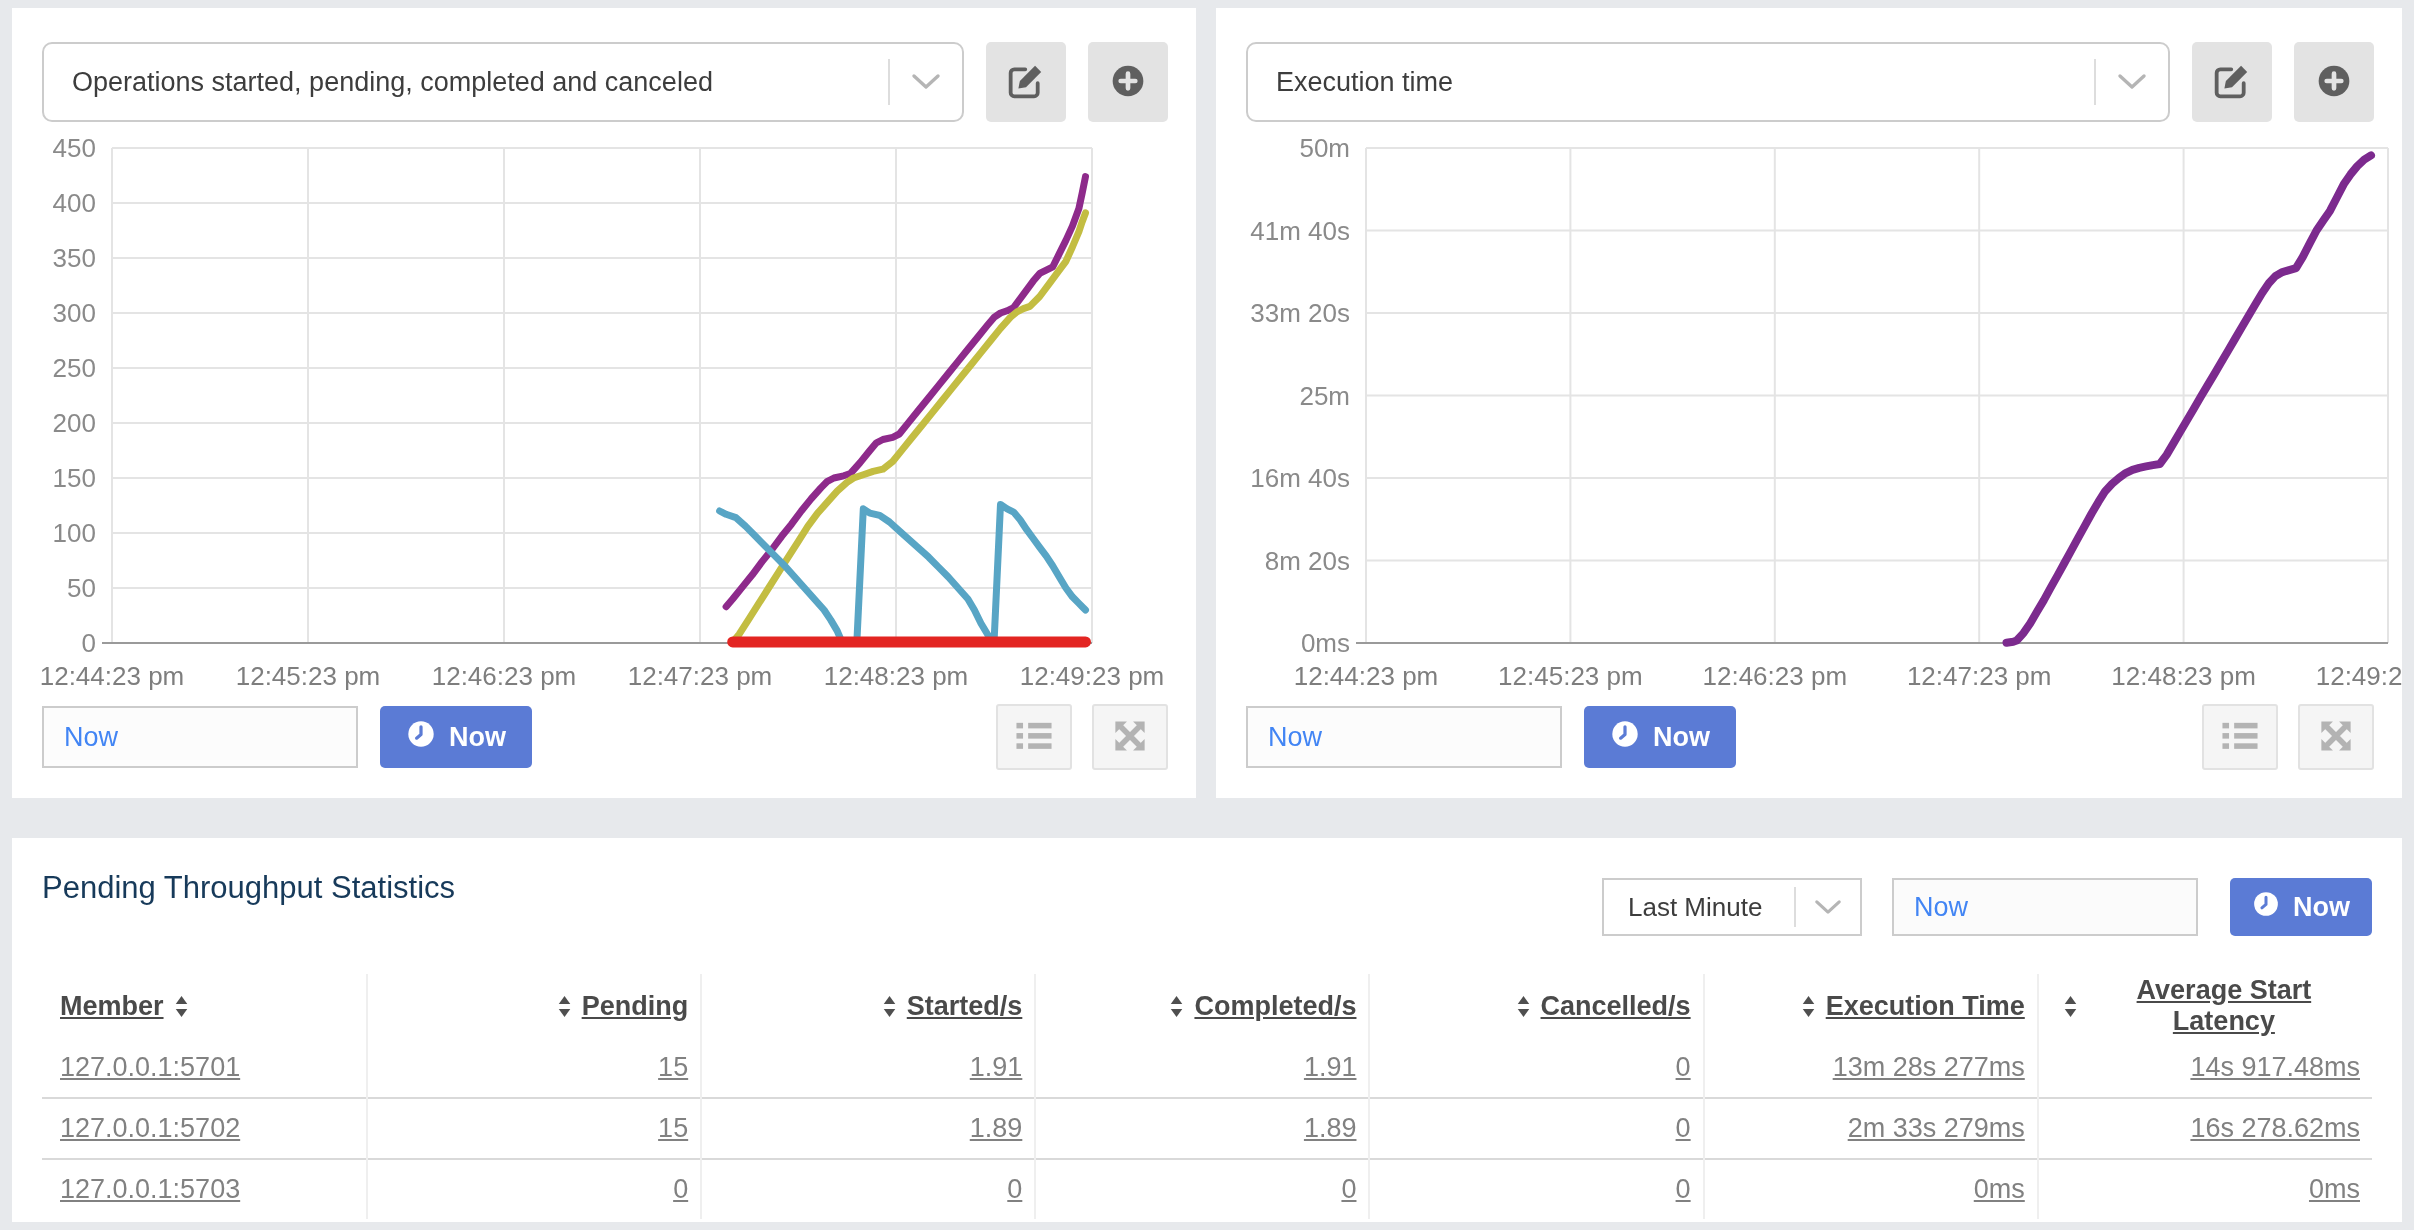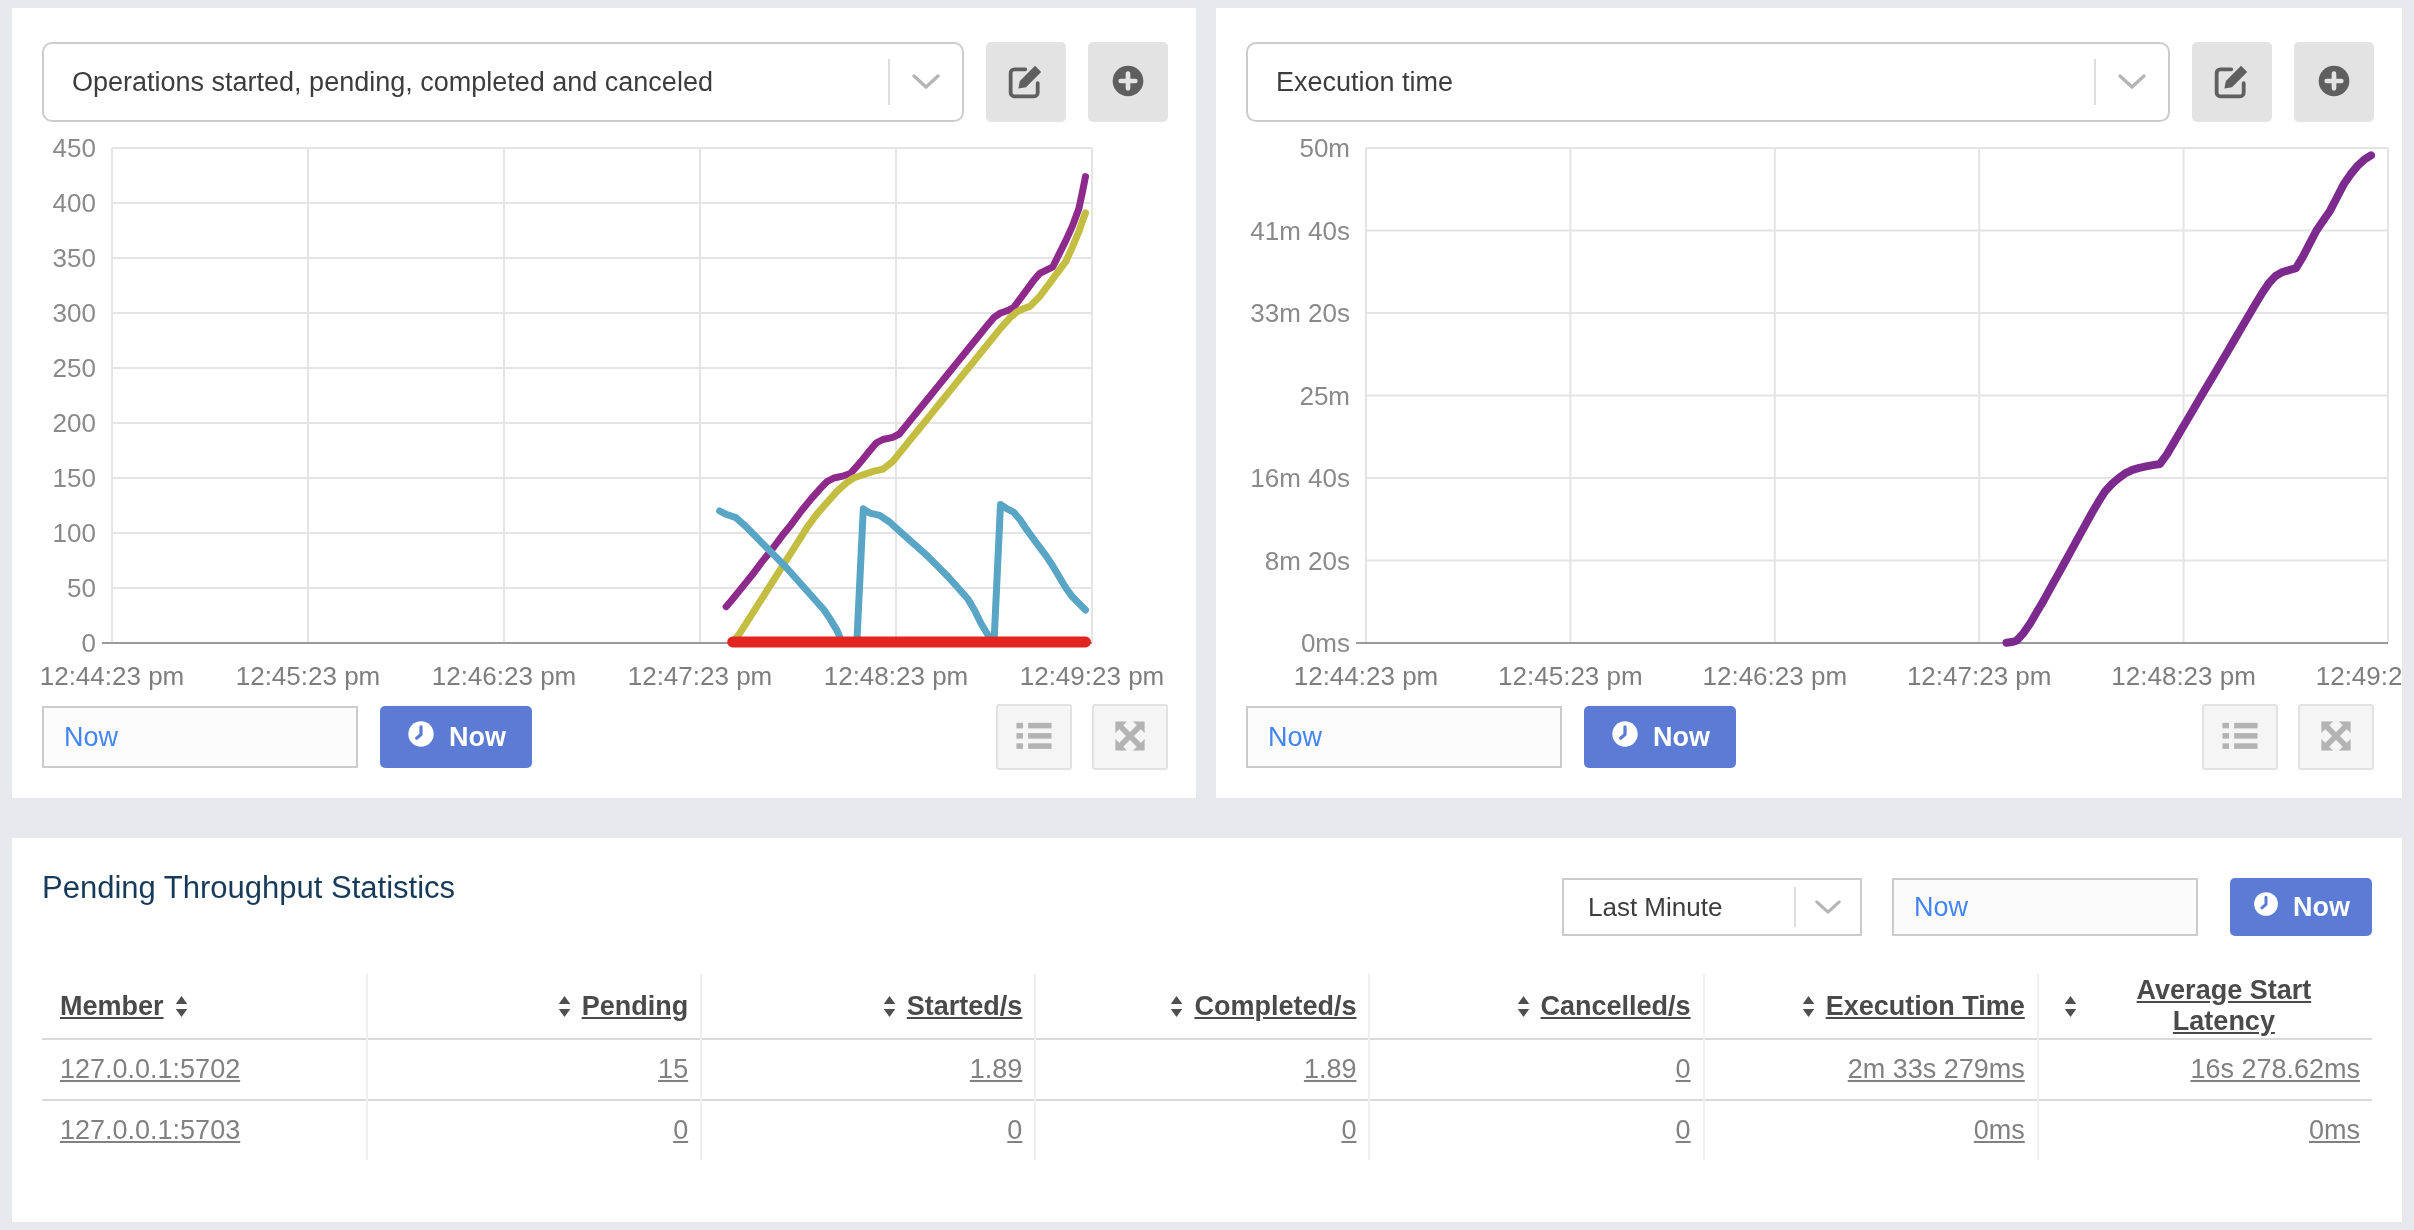--- a/index.html
+++ b/index.html
@@ -46,21 +46,21 @@
     display:flex;align-items:center;justify-content:center;cursor:pointer;box-sizing:border-box;
   }
   .light-icon-btn + .light-icon-btn{margin-left:20px;}
   .push-right{margin-left:auto;}
   .chart-svg{position:absolute;left:0;top:130px;}
 
   
   .bottom-title{position:absolute;left:30px;top:32px;font-size:31px;color:#173a5a;}
   .bottom-controls{position:absolute;right:30px;top:40px;height:58px;display:flex;align-items:stretch;}
   .range-select{
-    width:300px;border:2px solid #cccccc;background:#fff;font-size:26px;color:#3d3d3d;
+    width:260px;border:2px solid #cccccc;background:#fff;font-size:26px;color:#3d3d3d;
     display:flex;align-items:center;padding-left:24px;box-sizing:border-box;cursor:pointer;justify-content:flex-end;
   }
   .range-select .select-caret{width:64px;height:40px;}
   .time-input.small{width:306px;height:58px;margin-left:30px;background:#fbfbfb;}
   .now-btn.small{width:142px;height:58px;margin-left:32px;}
 
   .stats-table{position:absolute;left:30px;right:30px;top:136px;}
   table{width:100%;border-collapse:collapse;table-layout:fixed;}
   th,td{padding:0;border-left:2px solid #efefef;text-decoration:underline;}
   th:first-child,td:first-child{border-left:none;}
@@ -390,20 +390,43 @@
                     <polygon points="7,1 12.5,8.5 1.5,8.5" fill="#4f4f4f"></polygon>
                     <polygon points="1.5,13.5 12.5,13.5 7,21" fill="#4f4f4f"></polygon>
                   </svg>
                 </span>
                 <span>Average Start Latency</span>
               </div>
             </th>
           </tr>
         </thead>
       <tbody id="stats-body">
+          <tr>
+            <td>
+              <div class="cell-flex left">127.0.0.1:5701</div>
+            </td>
+            <td>
+              <div class="cell-flex right">15</div>
+            </td>
+            <td>
+              <div class="cell-flex right">1.91</div>
+            </td>
+            <td>
+              <div class="cell-flex right">1.91</div>
+            </td>
+            <td>
+              <div class="cell-flex right">0</div>
+            </td>
+            <td>
+              <div class="cell-flex right">13m 28s 277ms</div>
+            </td>
+            <td>
+              <div class="cell-flex right">14s 917.48ms</div>
+            </td>
+          </tr>
           <tr class="data-sep">
             <td>
               <div class="cell-flex left">127.0.0.1:5702</div>
             </td>
             <td>
               <div class="cell-flex right">15</div>
             </td>
             <td>
               <div class="cell-flex right">1.89</div>
             </td>

